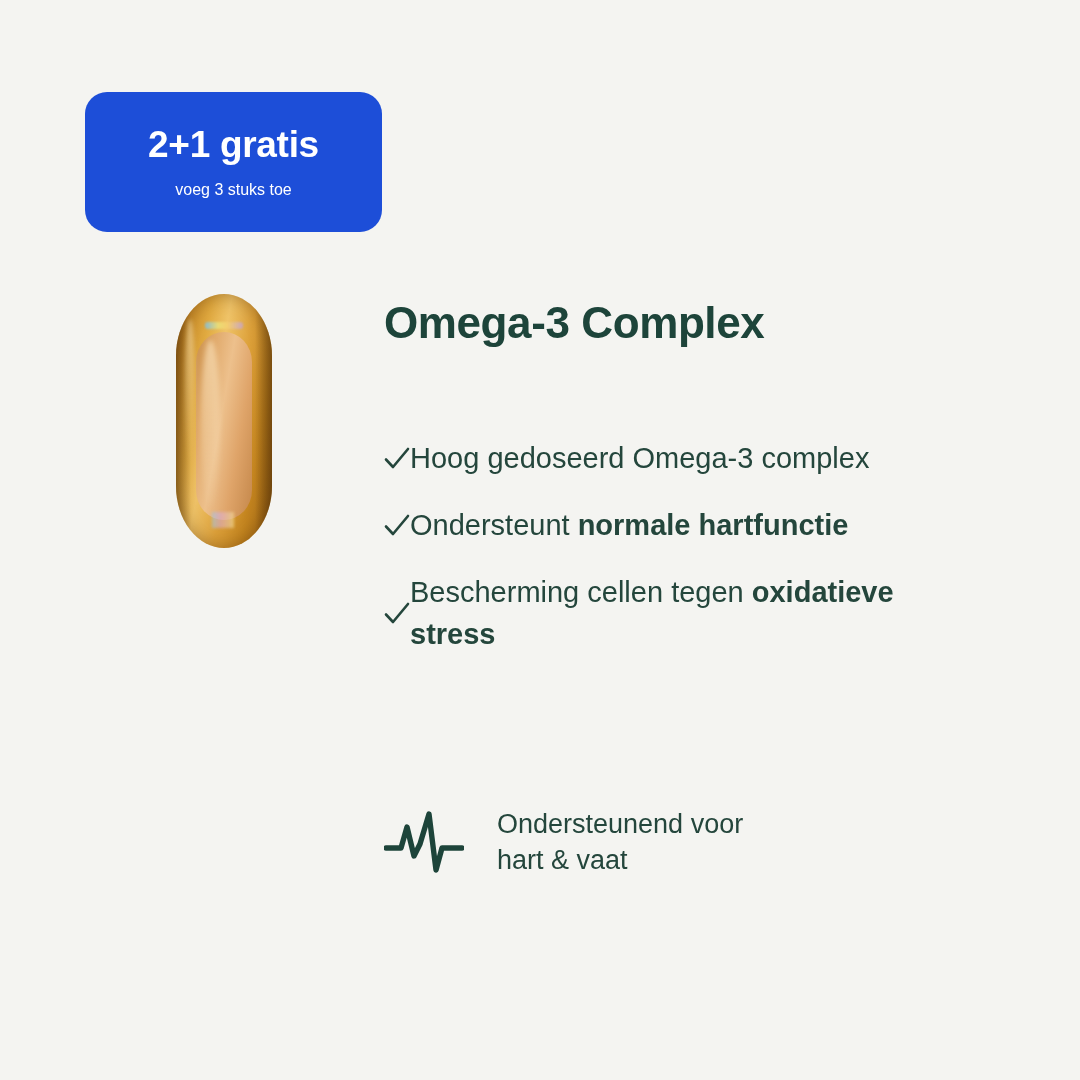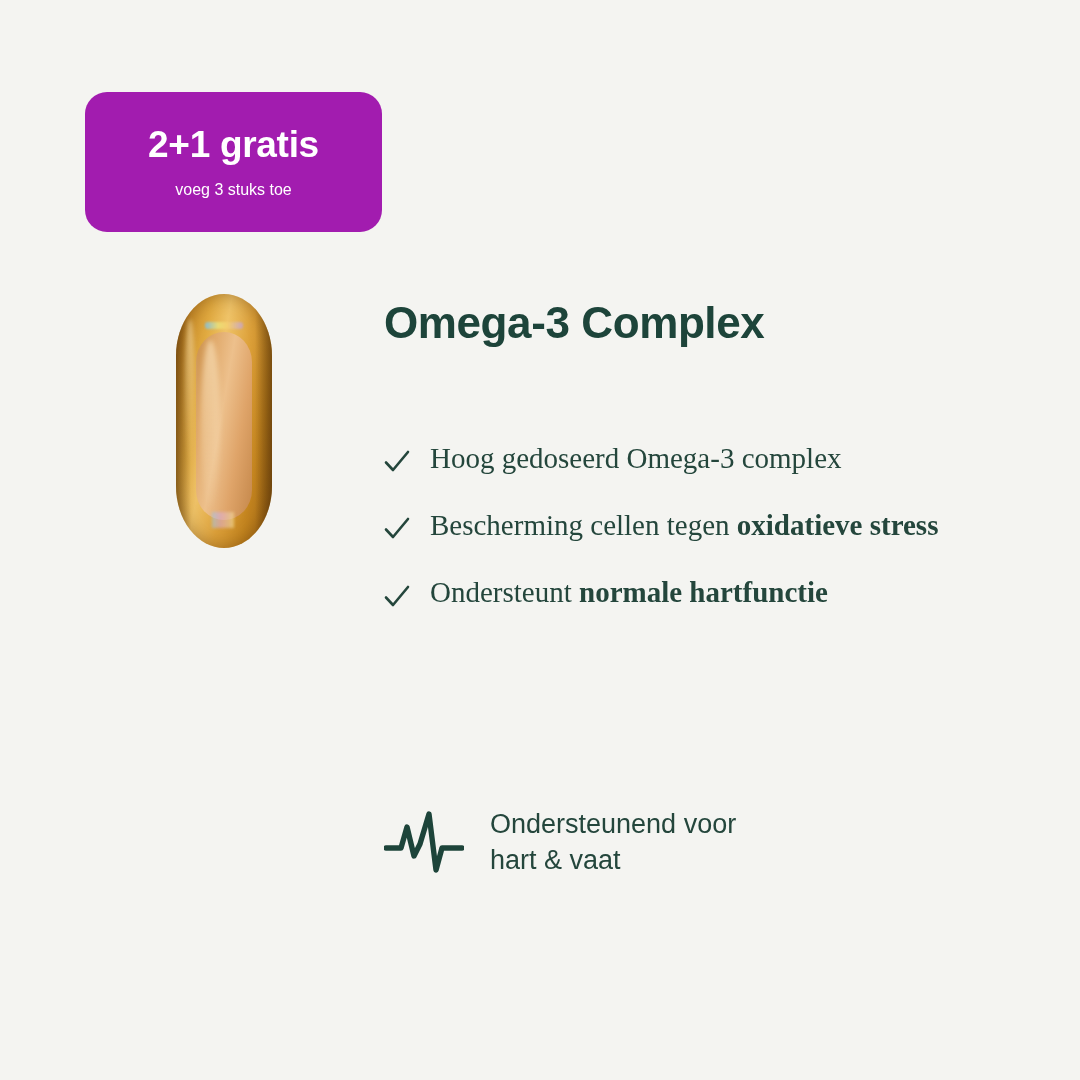--- a/index.html
+++ b/index.html
@@ -16,21 +16,21 @@
     overflow: hidden;
   }
 
   
   .promo-badge {
     position: absolute;
     left: 85px;
     top: 92px;
     width: 297px;
     height: 140px;
-    background: #a21caf;
+    background: #1d4ed8;
     border-radius: 22px;
     display: flex;
     flex-direction: column;
     align-items: center;
     justify-content: center;
     gap: 14px;
   }
   .promo-title {
     color: #ffffff;
     font-size: 37px;
@@ -162,24 +162,22 @@
   
   .benefits {
     position: absolute;
     left: 384px;
     top: 438px;
     width: 600px;
     list-style: none;
   }
   .benefit-item {
     display: flex;
-    align-items: flex-end;
-    gap: 20px;
+    align-items: center;
     margin-bottom: 26px;
-    font-family: Liberation Serif, serif;
   }
   .benefit-check {
     flex: 0 0 auto;
     width: 26px;
     height: 34px;
     color: #24463c;
     display: flex;
     align-items: center;
   }
   .benefit-check svg { display: block; }
@@ -191,21 +189,21 @@
   }
   .benefit-text b { font-weight: bold; }
 
   
   .usp {
     position: absolute;
     left: 384px;
     top: 806px;
     display: flex;
     align-items: center;
-    gap: 26px;
+    gap: 33px;
   }
   .usp-icon {
     flex: 0 0 auto;
     width: 80px;
     height: 68px;
     color: #1d443a;
   }
   .usp-icon svg { display: block; }
   .usp-label {
     font-size: 27px;
@@ -243,29 +241,29 @@
       </svg>
     </span>
     <span class="benefit-text"><span>Hoog gedoseerd Omega-3 complex</span></span>
   </li>
   <li class="benefit-item">
     <span class="benefit-check">
       <svg width="26" height="26" viewBox="0 0 26 26" fill="none" aria-hidden="true">
         <path d="M2 13.5 L9 21 L24 3" stroke="currentColor" stroke-width="2.6" stroke-linecap="round" stroke-linejoin="round"></path>
       </svg>
     </span>
-    <span class="benefit-text"><span>Bescherming cellen tegen </span><b>oxidatieve stress</b></span>
+    <span class="benefit-text"><span>Ondersteunt </span><b>normale hartfunctie</b></span>
   </li>
   <li class="benefit-item">
     <span class="benefit-check">
       <svg width="26" height="26" viewBox="0 0 26 26" fill="none" aria-hidden="true">
         <path d="M2 13.5 L9 21 L24 3" stroke="currentColor" stroke-width="2.6" stroke-linecap="round" stroke-linejoin="round"></path>
       </svg>
     </span>
-    <span class="benefit-text"><span>Ondersteunt </span><b>normale hartfunctie</b></span>
+    <span class="benefit-text"><span>Bescherming cellen tegen </span><b>oxidatieve stress</b></span>
   </li>
 </ul>
 
 <div class="usp">
   <span class="usp-icon">
     <svg width="80" height="68" viewBox="0 0 80 68" fill="none" aria-hidden="true">
       <path d="M2 40 L17 40 L23 19 L30 48 L36 36 L45 6 L52 62 L58 40 L78 40" stroke="currentColor" stroke-width="5.4" stroke-linecap="round" stroke-linejoin="round"></path>
     </svg>
   </span>
   <span class="usp-label">

